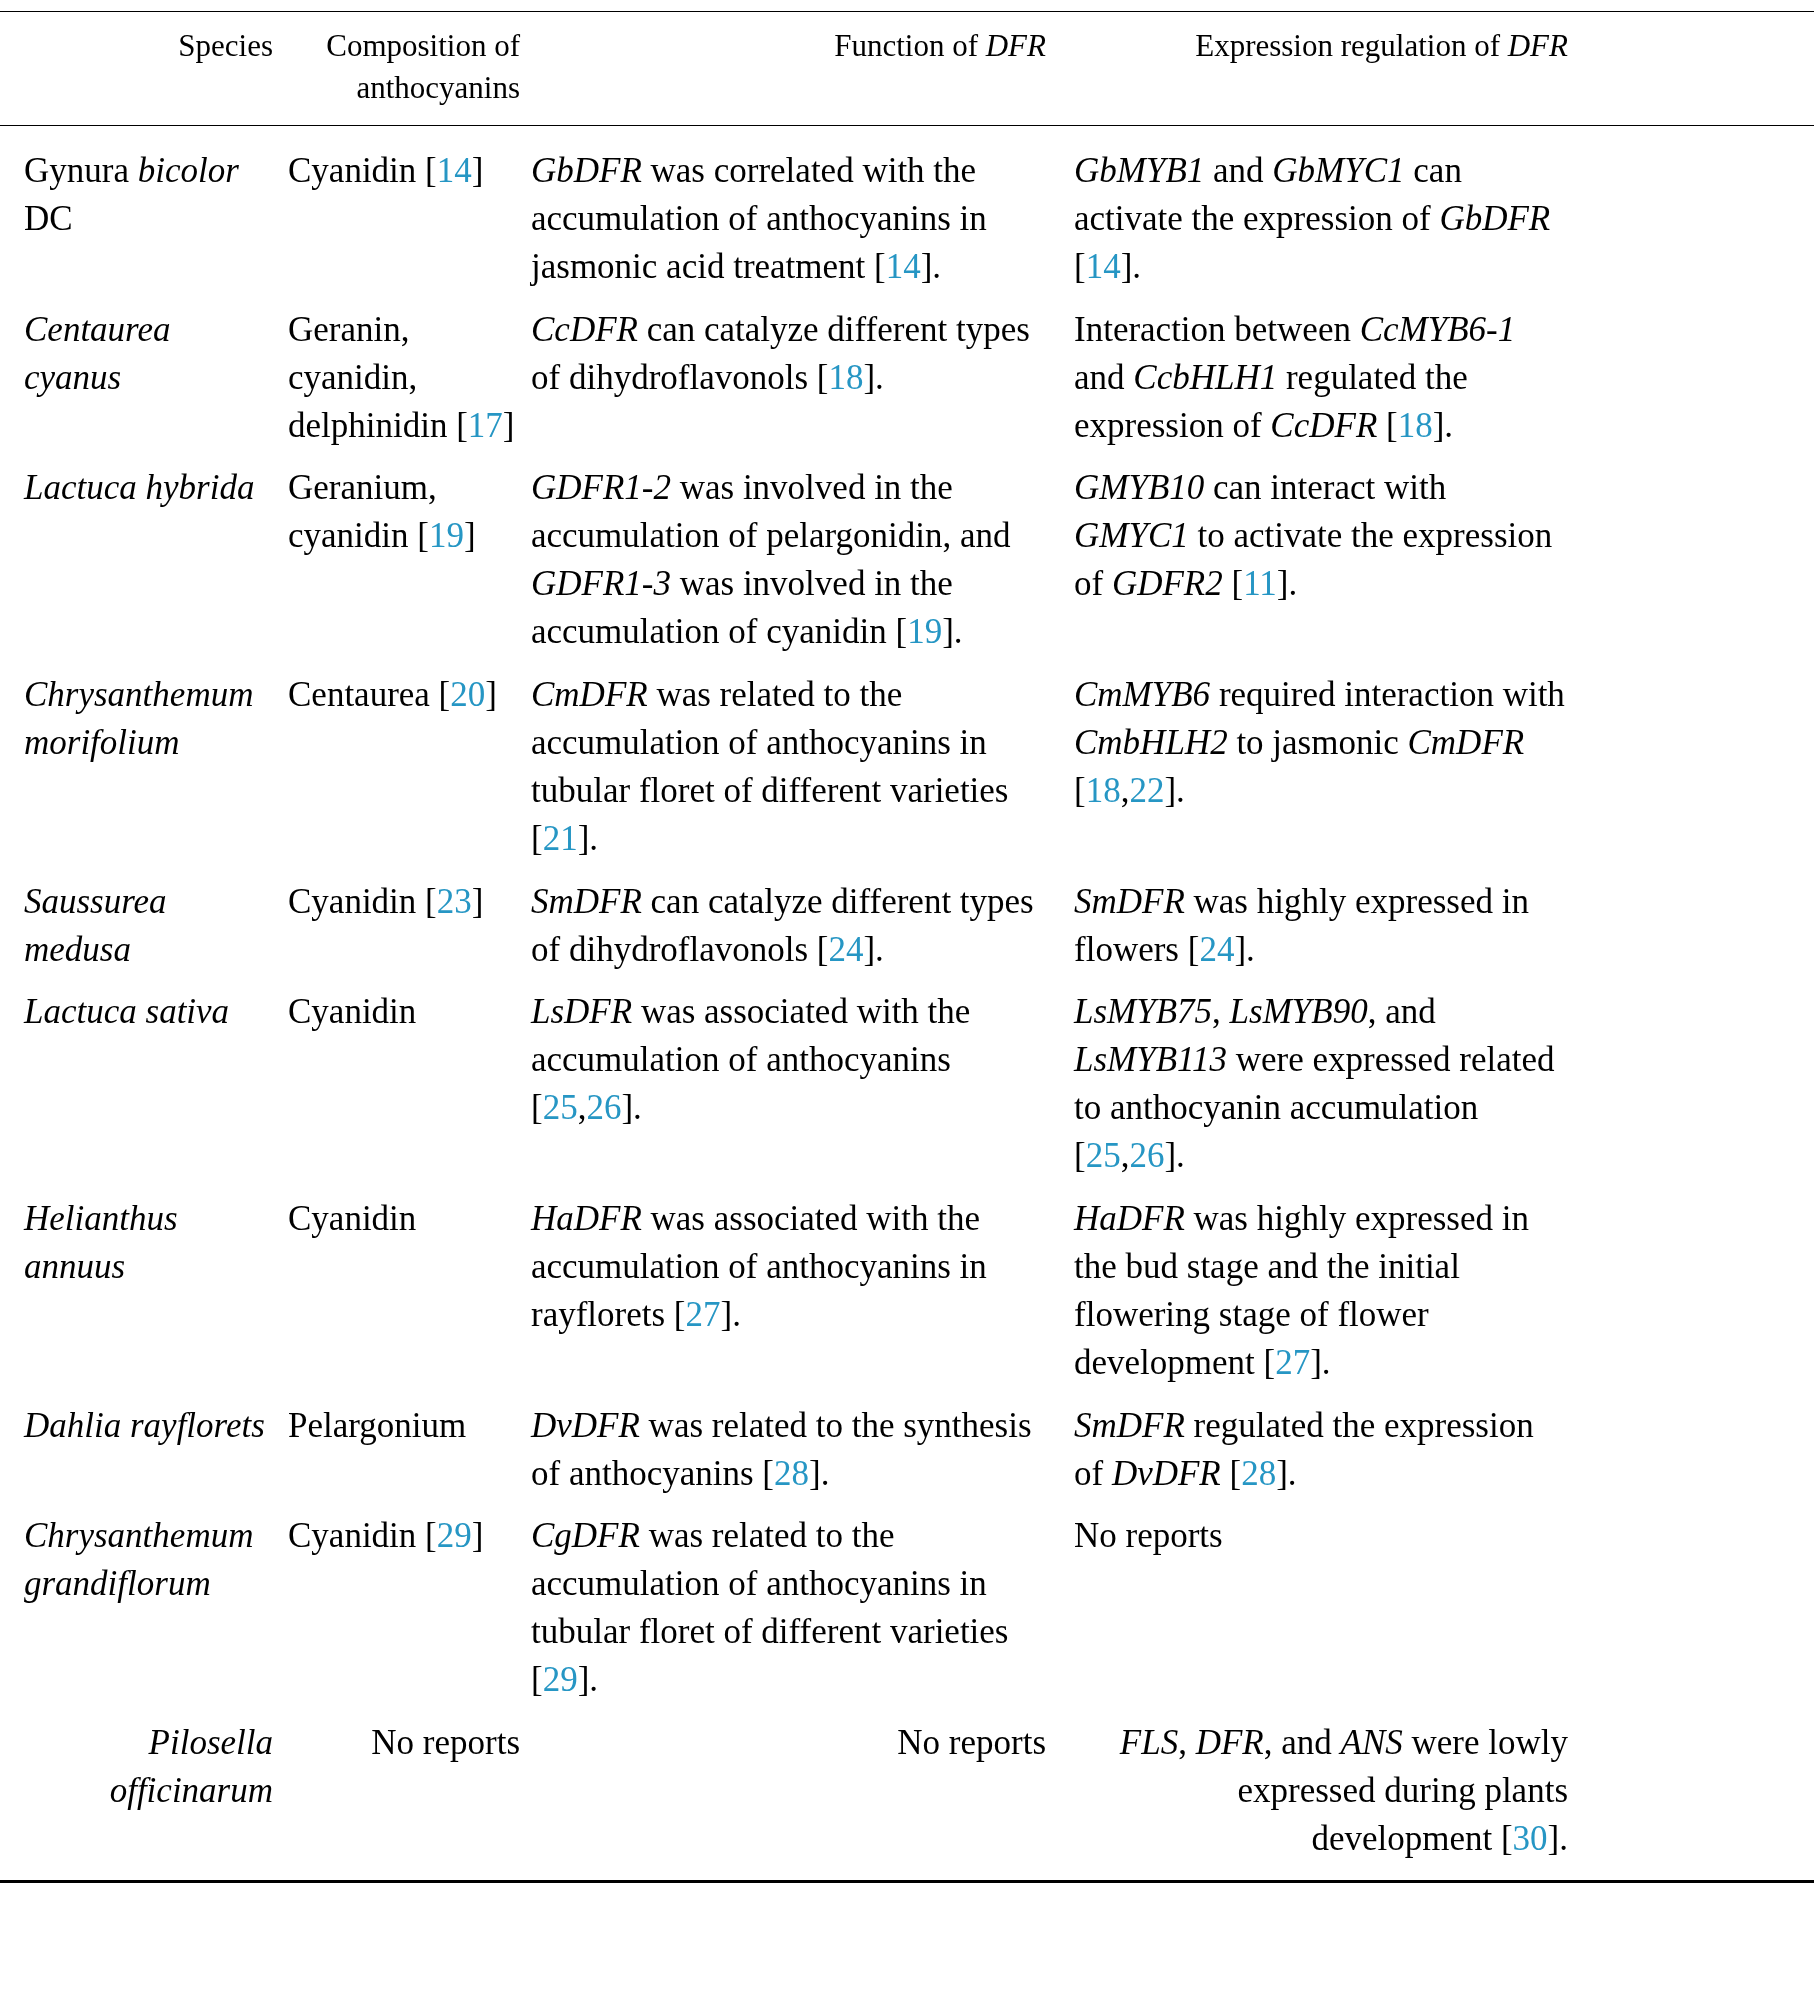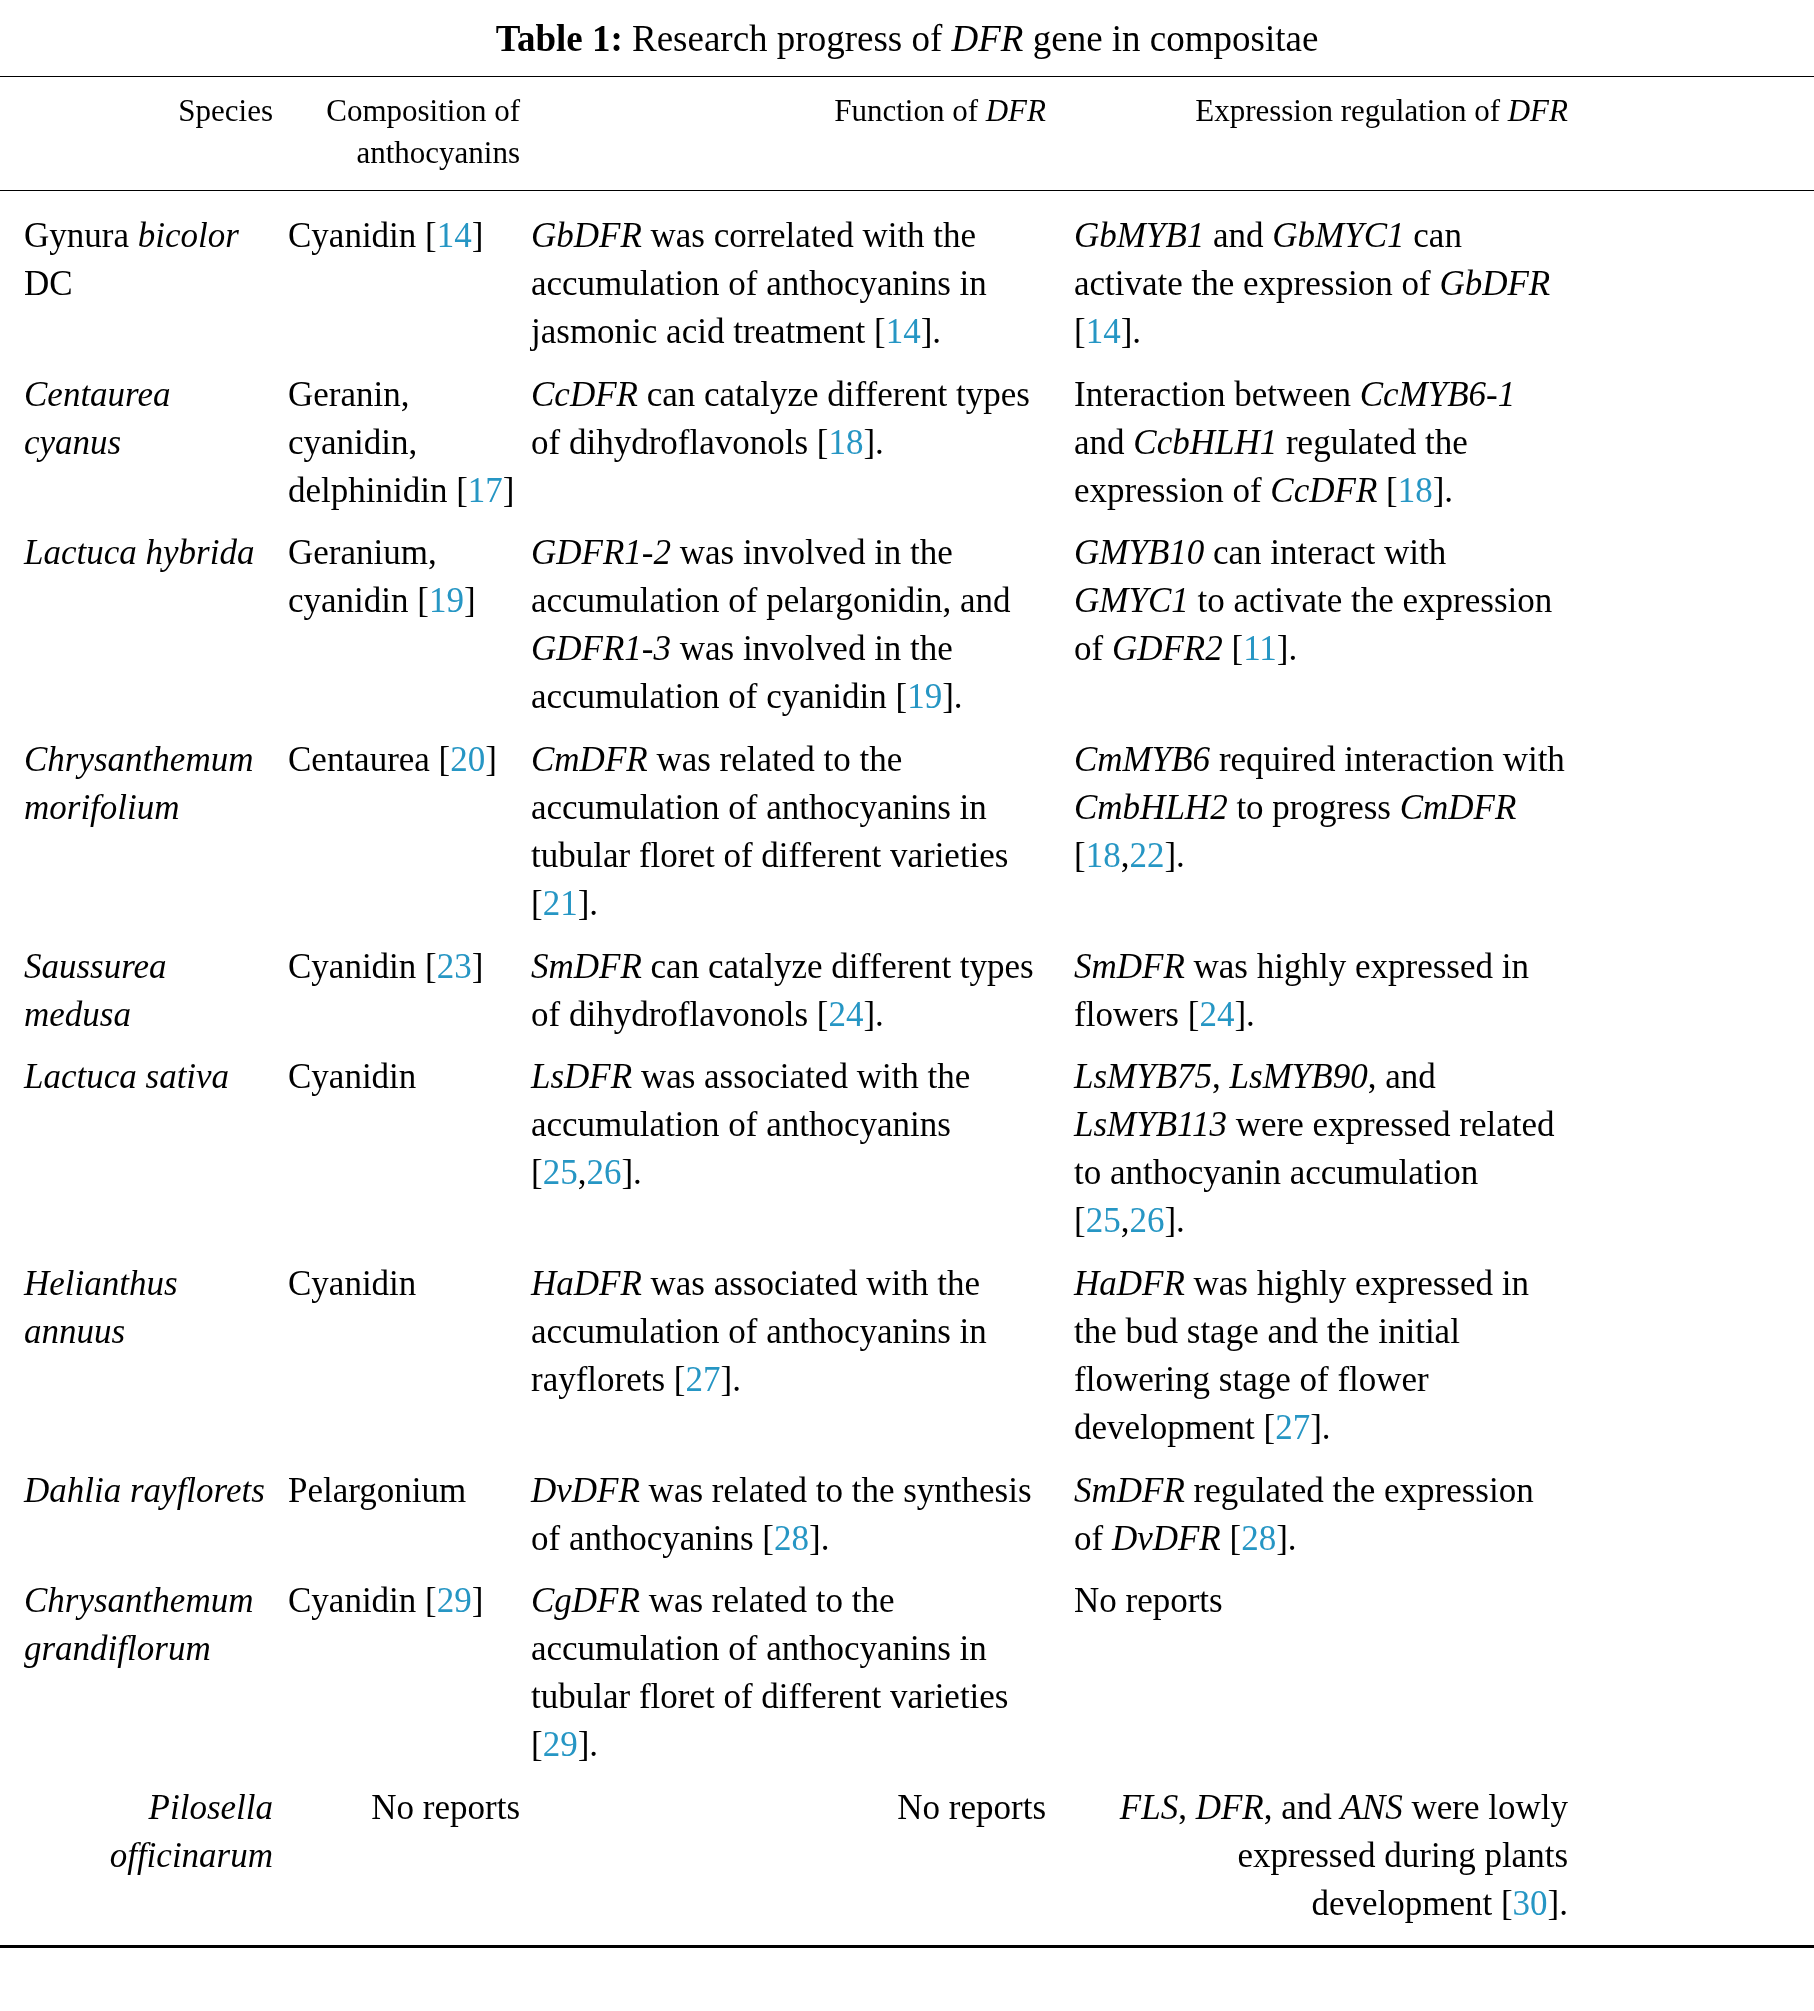--- a/index.html
+++ b/index.html
@@ -31,21 +31,20 @@
   .c4 { padding-right:246px !important; }
   .it { font-style:italic; }
   .bd { font-weight:bold; }
   .cite { color:var(--cite, #2696c4); }
 </style>
 </head>
 <body>
 
 <div class="page">
 
-  <div class="caption"><span class="bd">Table 1: </span><span>Research progress of </span><span class="it">DFR</span><span> gene in compositae</span></div>
 
   <table class="dfr">
     <colgroup>
       <col style="width:288px">
       <col style="width:243px">
       <col style="width:543px">
       <col>
     </colgroup>
     <thead>
       <tr>
@@ -71,21 +70,21 @@
       <tr>
         <td class="c1"><span class="it">Lactuca hybrida</span></td>
         <td class="c2"><span>Geranium, cyanidin [</span><span class="cite">19</span><span>]</span></td>
         <td class="c3"><span class="it">GDFR1-2</span><span> was involved in the accumulation of pelargonidin, and </span><span class="it">GDFR1-3</span><span> was involved in the accumulation of cyanidin [</span><span class="cite">19</span><span>].</span></td>
         <td class="c4"><span class="it">GMYB10</span><span> can interact with </span><span class="it">GMYC1</span><span> to activate the expression of </span><span class="it">GDFR2</span><span> [</span><span class="cite">11</span><span>].</span></td>
       </tr>
       <tr>
         <td class="c1"><span class="it">Chrysanthemum morifolium</span></td>
         <td class="c2"><span>Centaurea [</span><span class="cite">20</span><span>]</span></td>
         <td class="c3"><span class="it">CmDFR</span><span> was related to the accumulation of anthocyanins in tubular floret of different varieties [</span><span class="cite">21</span><span>].</span></td>
-        <td class="c4"><span class="it">CmMYB6</span><span> required interaction with </span><span class="it">CmbHLH2</span><span> to progress </span><span class="it">CmDFR</span><span> [</span><span class="cite">18</span><span>,</span><span class="cite">22</span><span>].</span></td>
+        <td class="c4"><span class="it">CmMYB6</span><span> required interaction with </span><span class="it">CmbHLH2</span><span> to jasmonic </span><span class="it">CmDFR</span><span> [</span><span class="cite">18</span><span>,</span><span class="cite">22</span><span>].</span></td>
       </tr>
       <tr>
         <td class="c1"><span class="it">Saussurea medusa</span></td>
         <td class="c2"><span>Cyanidin [</span><span class="cite">23</span><span>]</span></td>
         <td class="c3"><span class="it">SmDFR</span><span> can catalyze different types of dihydroflavonols [</span><span class="cite">24</span><span>].</span></td>
         <td class="c4"><span class="it">SmDFR</span><span> was highly expressed in flowers [</span><span class="cite">24</span><span>].</span></td>
       </tr>
       <tr>
         <td class="c1"><span class="it">Lactuca sativa</span></td>
         <td class="c2"><span>Cyanidin</span></td>

